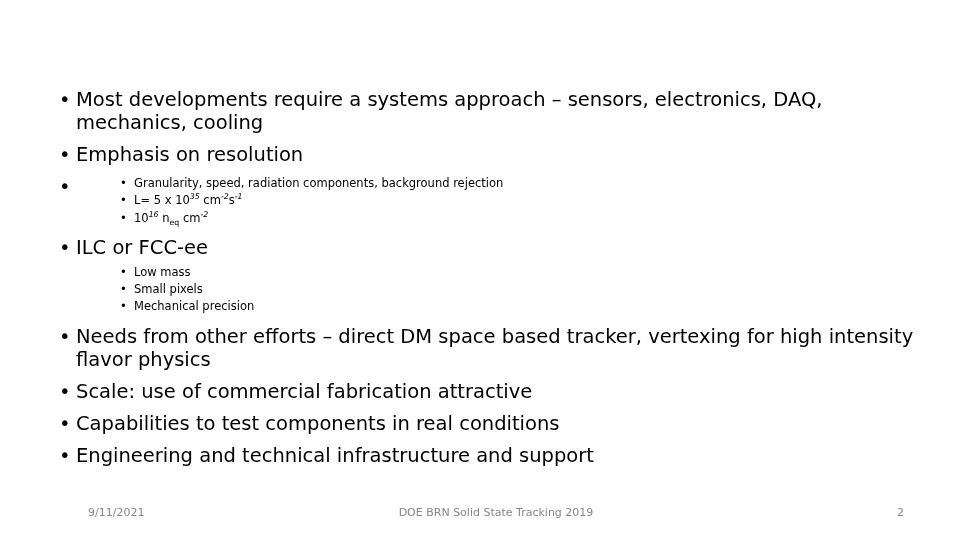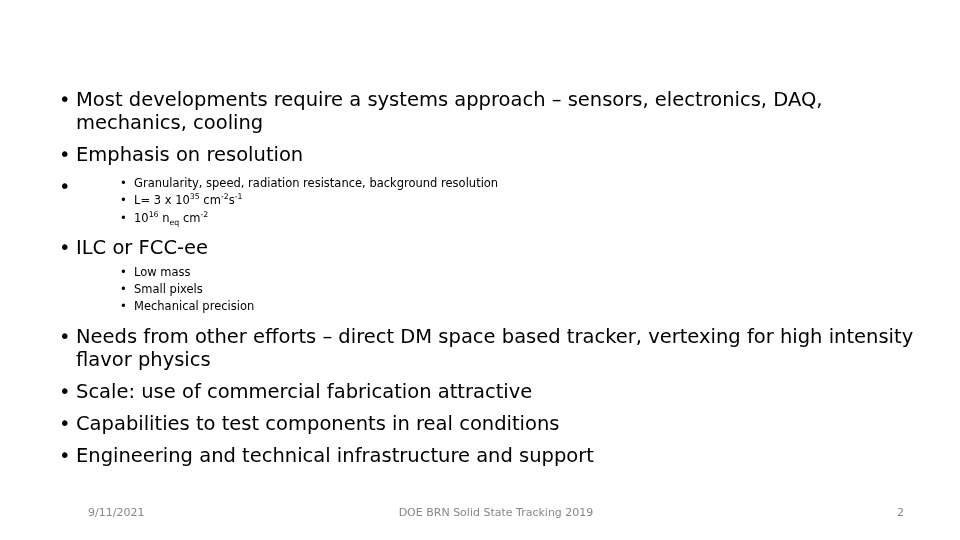--- a/index.html
+++ b/index.html
@@ -99,21 +99,21 @@
     left: 44px;
     top: 0;
     font-size: 11.5px;
     line-height: 1.5;
   }
 
   sup, sub {
     font-size: 0.68em;
     line-height: 0;
   }
-  sup { vertical-align: super; }
+  sup { vertical-align: super; font-style: italic; }
   sub { vertical-align: sub; }
 
   
   .footer {
     position: absolute;
     left: 16px;
     bottom: 0;
     width: 960px;
     height: 44px;
     color: #878787;
@@ -158,25 +158,25 @@
         <span class="bullet">•</span>
         <span class="txt">Emphasis on resolution</span>
       </li>
 
       <li class="b1 gap-before">
         <span class="bullet">•</span>
 
         <ul class="lvl2">
           <li class="b2">
             <span class="bullet">•</span>
-            <span>Granularity, speed, radiation resistance, background resolution</span>
-          </li>
-          <li class="b2">
-            <span class="bullet">•</span>
-            <span><span>L= 3 x 10</span><sup>35</sup><span> cm</span><sup>-2</sup><span>s</span><sup>-1</sup></span>
+            <span>Granularity, speed, radiation components, background rejection</span>
+          </li>
+          <li class="b2">
+            <span class="bullet">•</span>
+            <span><span>L= 5 x 10</span><sup>35</sup><span> cm</span><sup>-2</sup><span>s</span><sup>-1</sup></span>
           </li>
           <li class="b2">
             <span class="bullet">•</span>
             <span><span>10</span><sup>16</sup><span> n</span><sub>eq</sub><span> cm</span><sup>-2</sup></span>
           </li>
         </ul>
       </li>
 
       <li class="b1 gap-before">
         <span class="bullet">•</span>

